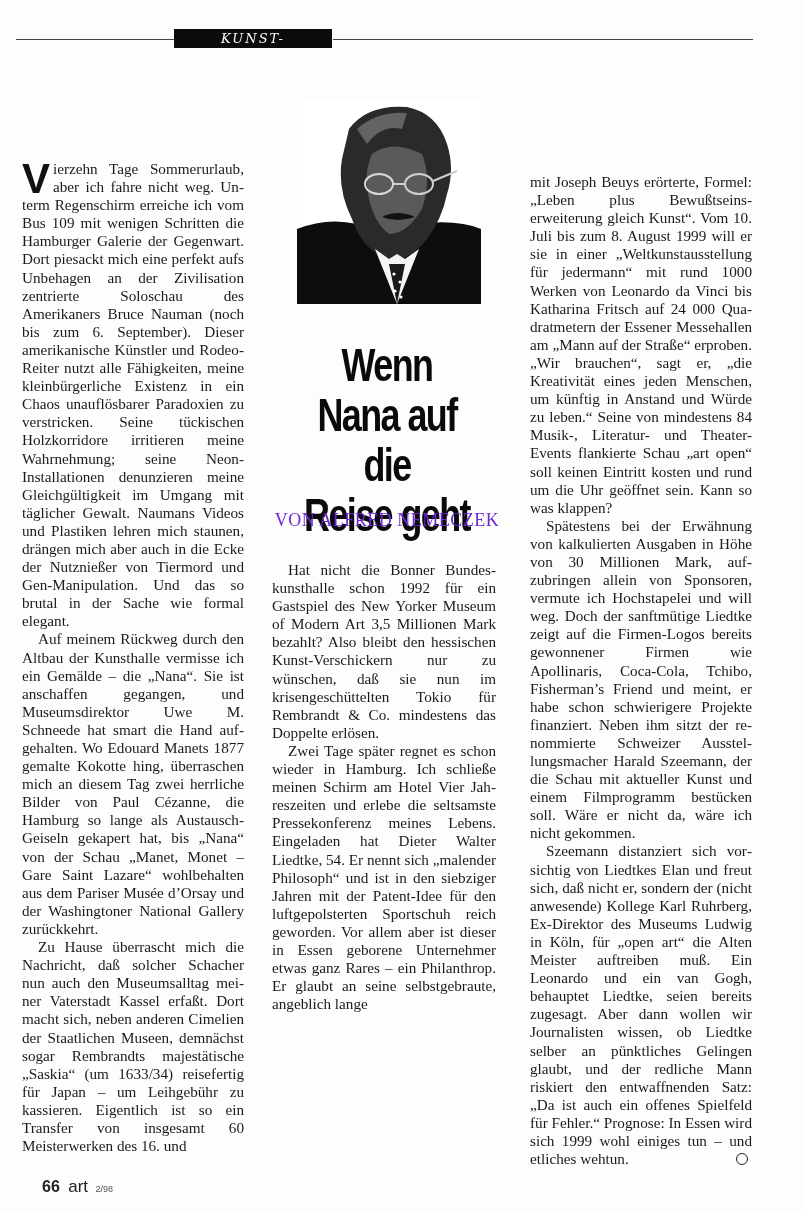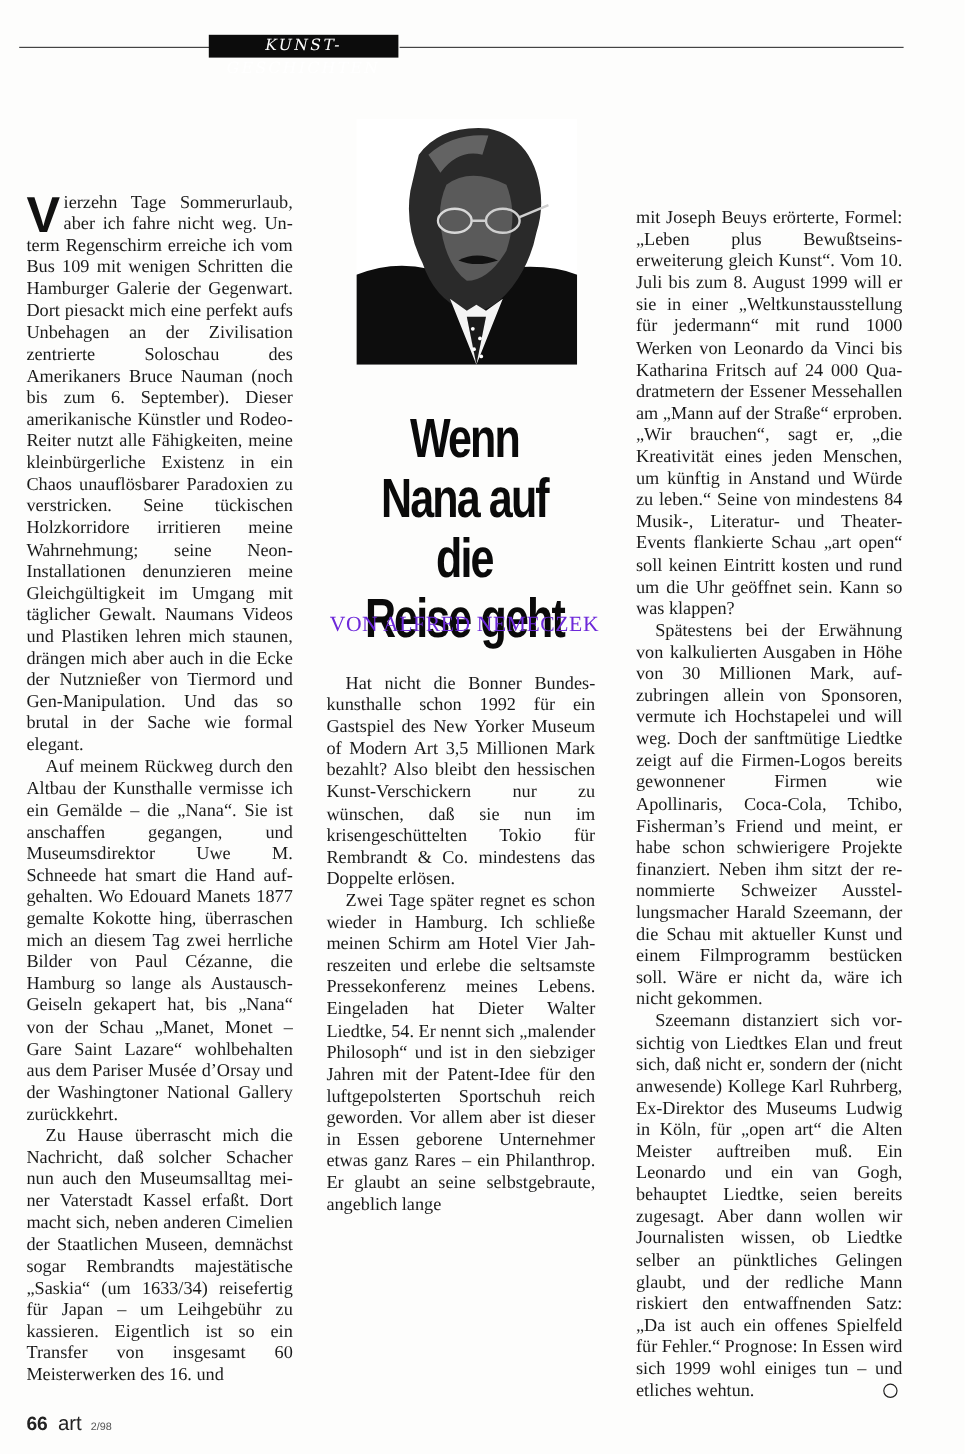--- a/index.html
+++ b/index.html
@@ -47,21 +47,21 @@
     font-family: "Liberation Serif", serif; font-size: 18px; letter-spacing: 0.5px; color: #6d28d9;
   }
 
   .end-mark {
     display: inline-block; width: 10px; height: 10px; border: 1.3px solid #222; border-radius: 50%;
     float: right; margin-top: 3px; margin-right: 4px;
   }
 
   
   .folio { position: absolute; left: 22px; top: 1177px; font-family: "Liberation Sans", sans-serif; color: #222; }
-  .folio .pg { font-size: 16px; font-weight: bold; }
+  .folio .pg { font-size: 16px; font-weight: bold; margin-left: 20px; }
   .folio .mag { font-size: 17px; margin-left: 4px; }
   .folio .issue { font-size: 9px; margin-left: 3px; color: #555; }
 </style>
 </head>
 <body>
 
 <div class="page">
 
   <div class="section-rule left"></div>
   <div class="section-label">KUNST-GESCHICHTEN</div>

